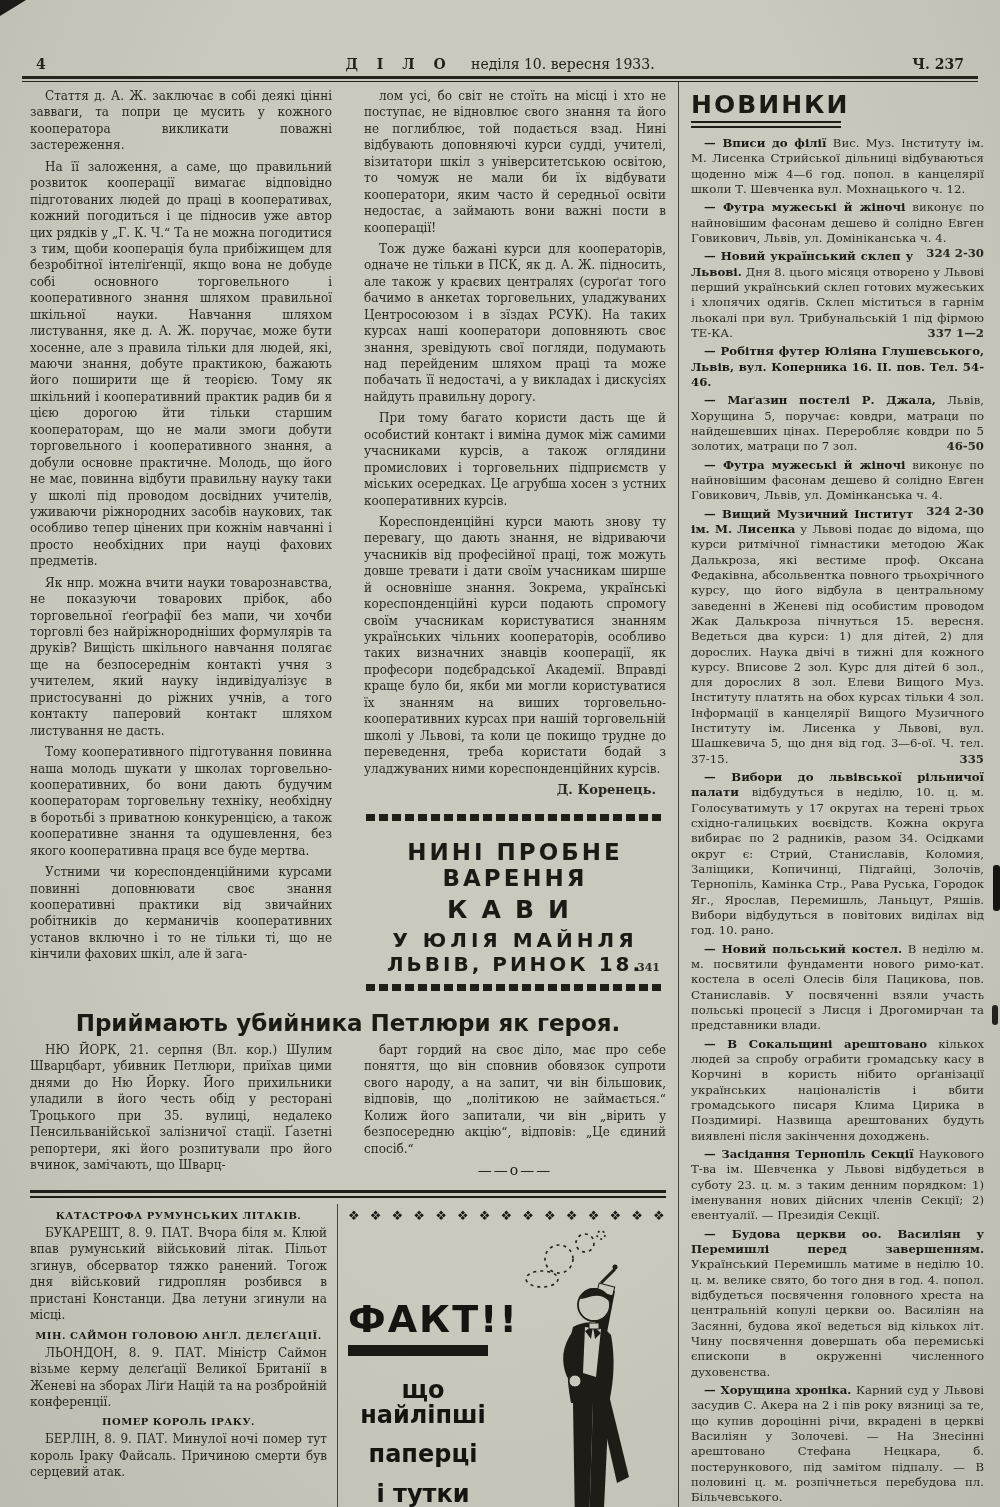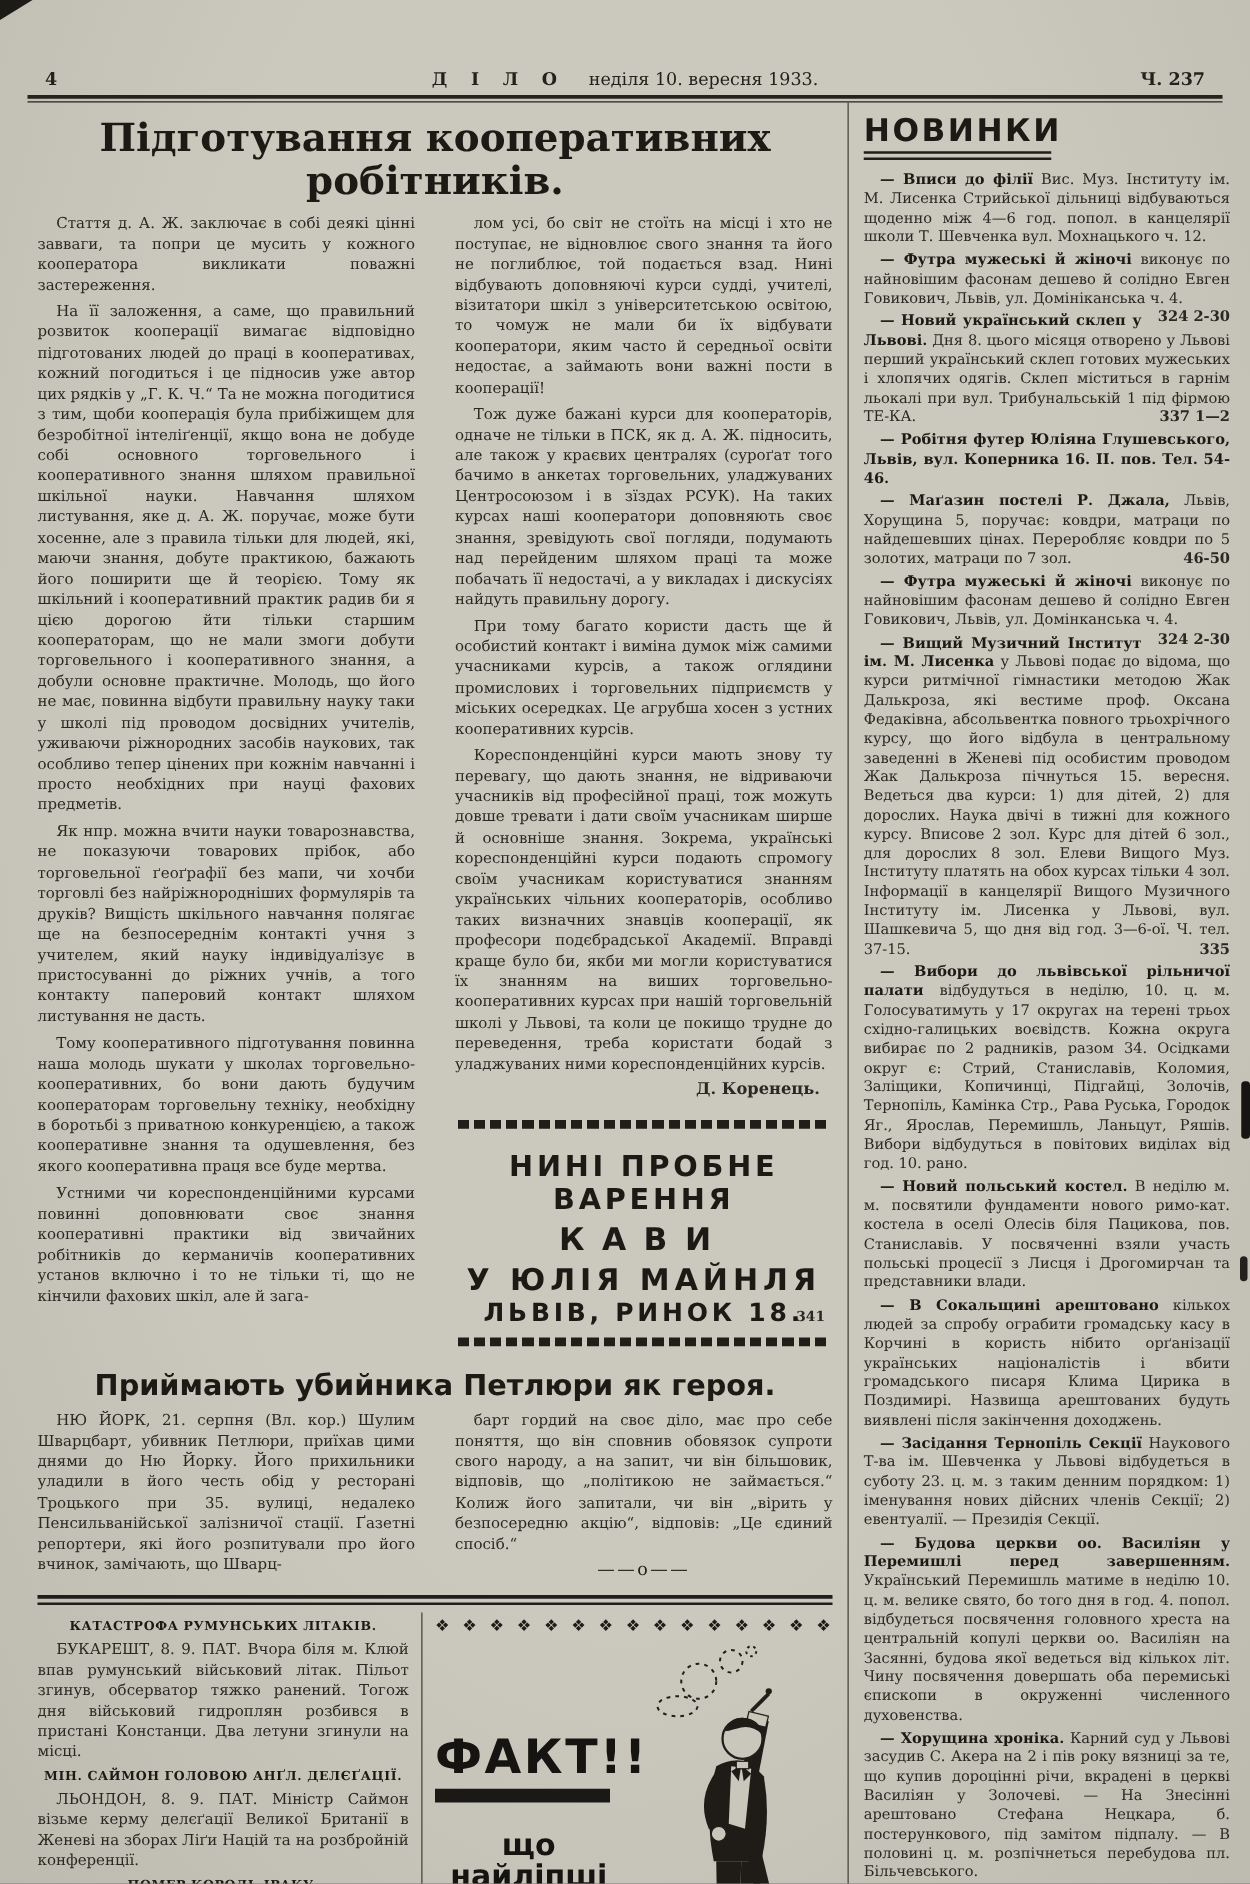--- a/index.html
+++ b/index.html
@@ -34,21 +34,21 @@
   .col{flex:1 1 50%;}
   p.body{margin:0 0 5px 0;font-size:12px;line-height:1.37;text-align:justify;text-indent:15px;}
   .sig{text-align:right;font-weight:bold;font-size:13px;margin:2px 10px 8px 0;}
 
   
   .coffee{margin-top:6px;position:relative;padding:6px 2px;}
   .deco-bar{height:7px;background:repeating-linear-gradient(90deg,#211e1a 0 9px,transparent 9px 13px);margin:3px 0;}
   .coffee .l{font-family:"DejaVu Sans",sans-serif;font-weight:bold;text-align:center;color:#1d1a16;}
   .coffee .l1{font-size:23px;letter-spacing:3px;margin-top:18px;}
   .coffee .l2{font-size:25px;letter-spacing:14px;margin:4px 0;}
-  .coffee .l3{font-size:24px;letter-spacing:4px;}
+  .coffee .l3{font-size:20px;letter-spacing:4px;}
   .coffee .l4{font-size:20px;letter-spacing:3px;margin-bottom:8px;}
   .coffee .ref{position:absolute;right:6px;bottom:26px;font-size:11px;font-weight:bold;}
 
   
   h2.pet{margin:10px 0 6px 0;font-size:23px;text-align:center;font-family:"DejaVu Sans",sans-serif;
     font-weight:bold;color:#1d1a16;}
   .odiv{text-align:center;font-size:14px;letter-spacing:2px;margin:4px 0;color:#24211c;}
 
   .thick-rule{margin:8px 0 6px 0;border-top:3px solid #211e1a;border-bottom:2px solid #211e1a;height:3px;}
 
@@ -91,21 +91,20 @@
       <span>неділя 10. вересня 1933.</span>
     </span>
     <span class="issue">Ч. 237</span>
   </div>
   <div class="hdr-rule"></div>
 
   <div class="main">
 
     <div class="left">
 
-      <h1 class="lead">Підготування кооперативних робітників.</h1>
 
       <div class="twocol">
         <div class="col">
           <p class="body">Стаття д. А. Ж. заключає в собі деякі цінні завваги, та попри це мусить у кожного кооператора викликати поважні застереження.</p>
           <p class="body">На її заложення, а саме, що правильний розвиток кооперації вимагає відповідно підготованих людей до праці в кооперативах, кожний погодиться і це підносив уже автор цих рядків у „Г. К. Ч.“ Та не можна погодитися з тим, щоби кооперація була прибіжищем для безробітної інтеліґенції, якщо вона не добуде собі основного торговельного і кооперативного знання шляхом правильної шкільної науки. Навчання шляхом листування, яке д. А. Ж. поручає, може бути хосенне, але з правила тільки для людей, які, маючи знання, добуте практикою, бажають його поширити ще й теорією. Тому як шкільний і кооперативний практик радив би я цією дорогою йти тільки старшим кооператорам, що не мали змоги добути торговельного і кооперативного знання, а добули основне практичне. Молодь, що його не має, повинна відбути правильну науку таки у школі під проводом досвідних учителів, уживаючи ріжнородних засобів наукових, так особливо тепер цінених при кожнім навчанні і просто необхідних при науці фахових предметів.</p>
           <p class="body">Як нпр. можна вчити науки товарознавства, не показуючи товарових прібок, або торговельної ґеоґрафії без мапи, чи хочби торговлі без найріжнородніших формулярів та друків? Вищість шкільного навчання полягає ще на безпосереднім контакті учня з учителем, який науку індивідуалізує в пристосуванні до ріжних учнів, а того контакту паперовий контакт шляхом листування не дасть.</p>
           <p class="body">Тому кооперативного підготування повинна наша молодь шукати у школах торговельно-кооперативних, бо вони дають будучим кооператорам торговельну техніку, необхідну в боротьбі з приватною конкуренцією, а також кооперативне знання та одушевлення, без якого кооперативна праця все буде мертва.</p>
           <p class="body">Устними чи кореспонденційними курсами повинні доповнювати своє знання кооперативні практики від звичайних робітників до керманичів кооперативних установ включно і то не тільки ті, що не кінчили фахових шкіл, але й зага-</p>
         </div>
         <div class="col">

